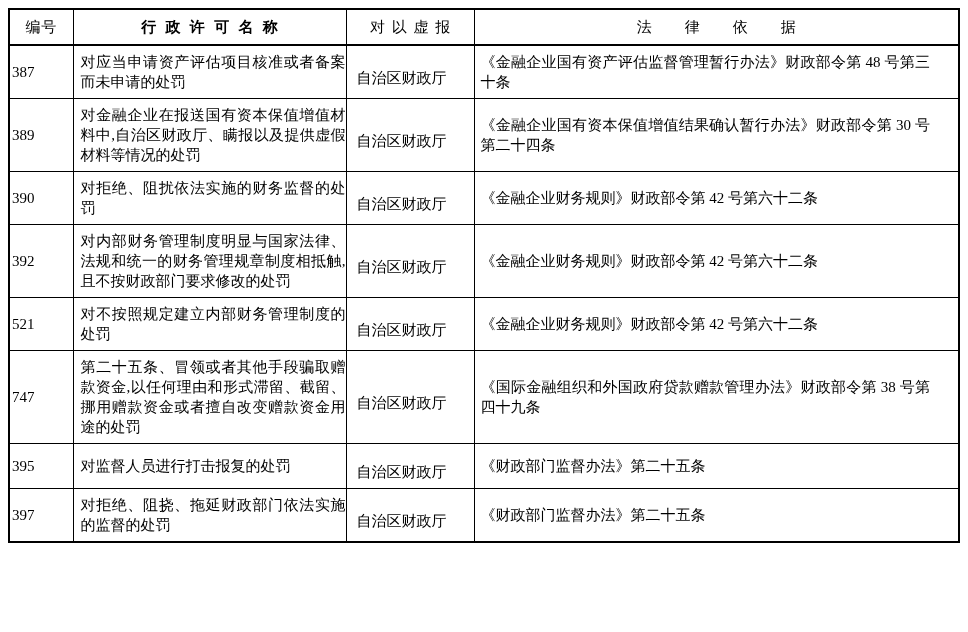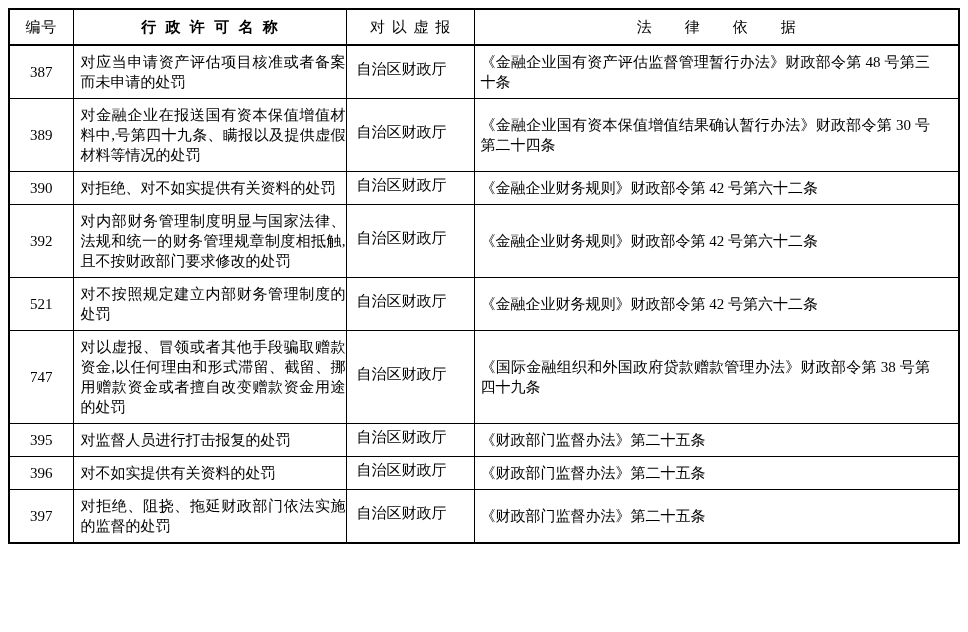--- a/index.html
+++ b/index.html
@@ -41,30 +41,30 @@
     padding: 7px 2px;
     text-align: center;
     white-space: nowrap;
   }
   th.h-id     { letter-spacing: 0.05em; }
   th.h-name   { letter-spacing: 0.62em; text-indent: 0.62em; font-weight: bold; }
   th.h-agency { letter-spacing: 0.45em; text-indent: 0.45em; }
   th.h-legal  { letter-spacing: 2.2em;  text-indent: 2.2em; border-radius: 17px;  }
 
   td.id {
-    text-align: center;
+    text-align: left;
     padding: 6px 2px;
   }
   td.name {
     padding: 6px 0px 6px 7px;
     text-align: justify;
     text-justify: inter-character;
   }
   td.agency {
-    padding: 0 4px 6px 10px;
+    padding: 18px 4px 6px 10px;
   }
   td.legal {
     padding: 6px 28px 6px 6px;
     text-align: justify;
     text-justify: inter-character;
   }
 </style>
 </head>
 <body>
 
@@ -88,28 +88,28 @@
   <tr>
     <td class="id">387</td>
     <td class="name">对应当申请资产评估项目核准或者备案而未申请的处罚</td>
     <td class="agency">自治区财政厅</td>
     <td class="legal">《金融企业国有资产评估监督管理暂行办法》财政部令第 48 号第三十条</td>
   </tr>
 
 
   <tr>
     <td class="id">389</td>
-    <td class="name">对金融企业在报送国有资本保值增值材料中,号第四十九条、瞒报以及提供虚假材料等情况的处罚</td>
+    <td class="name">对金融企业在报送国有资本保值增值材料中,自治区财政厅、瞒报以及提供虚假材料等情况的处罚</td>
     <td class="agency">自治区财政厅</td>
     <td class="legal">《金融企业国有资本保值增值结果确认暂行办法》财政部令第 30 号第二十四条</td>
   </tr>
 
   <tr>
     <td class="id">390</td>
-    <td class="name">对拒绝、对不如实提供有关资料的处罚</td>
+    <td class="name">对拒绝、阻扰依法实施的财务监督的处罚</td>
     <td class="agency">自治区财政厅</td>
     <td class="legal">《金融企业财务规则》财政部令第 42 号第六十二条</td>
   </tr>
 
 
   <tr>
     <td class="id">392</td>
     <td class="name">对内部财务管理制度明显与国家法律、法规和统一的财务管理规章制度相抵触,且不按财政部门要求修改的处罚</td>
     <td class="agency">自治区财政厅</td>
     <td class="legal">《金融企业财务规则》财政部令第 42 号第六十二条</td>
@@ -117,38 +117,32 @@
 
   <tr>
     <td class="id">521</td>
     <td class="name">对不按照规定建立内部财务管理制度的处罚</td>
     <td class="agency">自治区财政厅</td>
     <td class="legal">《金融企业财务规则》财政部令第 42 号第六十二条</td>
   </tr>
 
   <tr>
     <td class="id">747</td>
-    <td class="name">对以虚报、冒领或者其他手段骗取赠款资金,以任何理由和形式滞留、截留、挪用赠款资金或者擅自改变赠款资金用途的处罚</td>
+    <td class="name">第二十五条、冒领或者其他手段骗取赠款资金,以任何理由和形式滞留、截留、挪用赠款资金或者擅自改变赠款资金用途的处罚</td>
     <td class="agency">自治区财政厅</td>
     <td class="legal">《国际金融组织和外国政府贷款赠款管理办法》财政部令第 38 号第四十九条</td>
   </tr>
 
   <tr>
     <td class="id">395</td>
     <td class="name">对监督人员进行打击报复的处罚</td>
     <td class="agency">自治区财政厅</td>
     <td class="legal">《财政部门监督办法》第二十五条</td>
   </tr>
 
-  <tr>
-    <td class="id">396</td>
-    <td class="name">对不如实提供有关资料的处罚</td>
-    <td class="agency">自治区财政厅</td>
-    <td class="legal">《财政部门监督办法》第二十五条</td>
-  </tr>
 
   <tr>
     <td class="id">397</td>
     <td class="name">对拒绝、阻挠、拖延财政部门依法实施的监督的处罚</td>
     <td class="agency">自治区财政厅</td>
     <td class="legal">《财政部门监督办法》第二十五条</td>
   </tr>
 </tbody>
   </table>
 </div>

